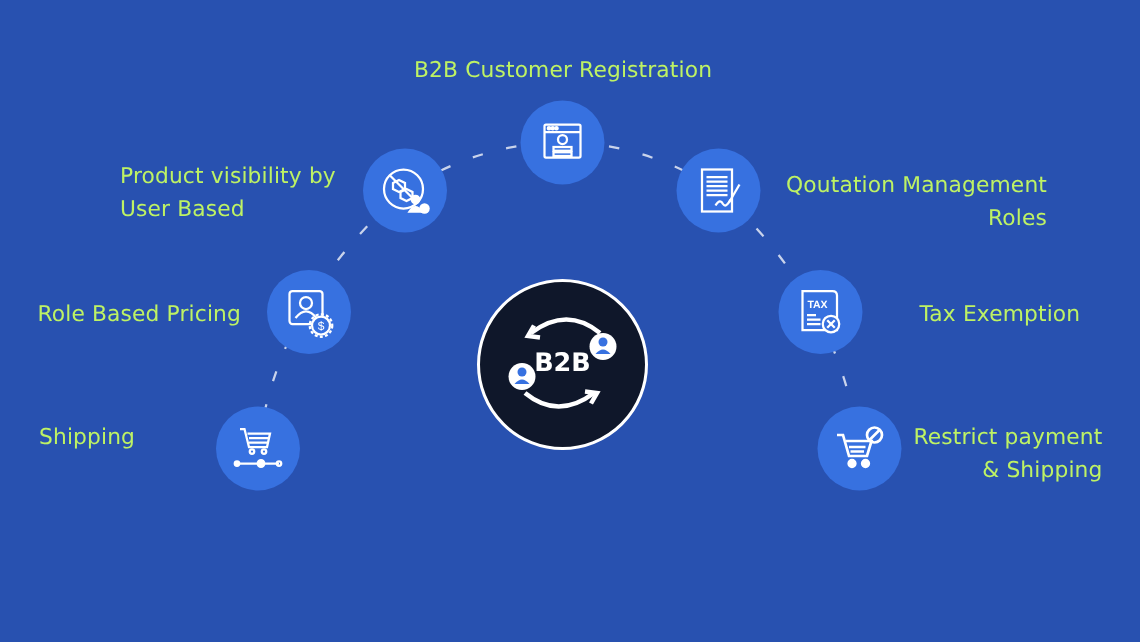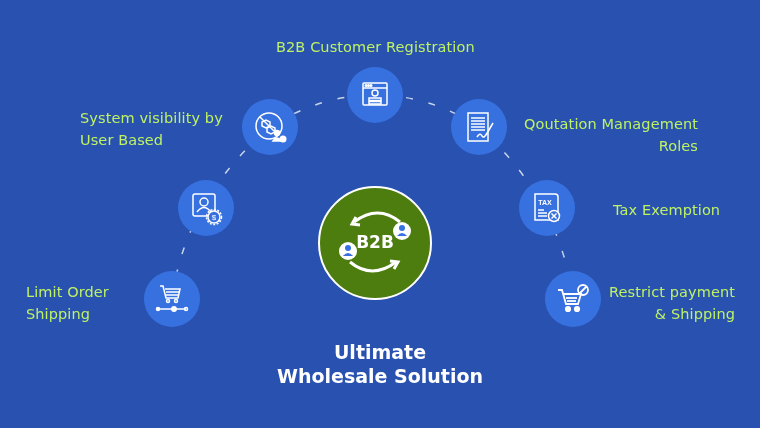--- a/index.html
+++ b/index.html
@@ -2,21 +2,21 @@
 <html><head>
 <meta charset="utf-8">
 <style>
   html,body{margin:0;padding:0;}
   body{width:760px;height:428px;background:#2851B0;position:relative;overflow:hidden;font-family:"DejaVu Sans","Liberation Sans",sans-serif;color:#fff;}
   .canvas{position:absolute;left:0;top:0;width:760px;height:428px;}
   .node{position:absolute;width:56px;height:56px;border-radius:50%;background:#3771E0;}
   .node svg{position:absolute;left:0;top:0;width:56px;height:56px;}
   .label{position:absolute;font-size:14.5px;line-height:22px;color:#bef264;white-space:nowrap;letter-spacing:0.1px;}
   .label.right{text-align:right;}
-  .center{position:absolute;left:318px;top:186px;width:114px;height:114px;border-radius:50%;background:#4d7c0f;border:2px solid #fff;box-sizing:border-box;}
+  .center{position:absolute;left:318px;top:186px;width:114px;height:114px;border-radius:50%;background:#0f172a;border:2px solid #fff;box-sizing:border-box;}
   .center svg{position:absolute;left:0;top:0;width:110px;height:110px;}
   .title{position:absolute;left:200px;width:360px;top:340px;text-align:center;font-size:19px;font-weight:bold;line-height:24px;}
 </style>
 </head>
 <body>
 
 <div class="canvas">
 
   <svg width="760" height="428" style="position:absolute;left:0;top:0">
     <path d="M172 299 Q185 200 270 127 Q320 95 375 95 Q430 95 479 127 Q560 200 573 299" fill="none" stroke="#ffffff" stroke-opacity="0.75" stroke-width="1.5" stroke-dasharray="7 16"></path>
@@ -41,50 +41,50 @@
       <circle cx="27" cy="27" r="13"></circle>
       <line x1="18" y1="18" x2="36" y2="36"></line>
       <path d="M20 23 l4 -2 l4 2 v4 l-4 2 l-4 -2 z"></path>
       <path d="M25 29 l4 -2 l4 2 v4 l-4 2 l-4 -2 z"></path>
       <circle cx="35" cy="34" r="2.5" fill="#fff"></circle>
       <path d="M31 42 q4 -6 8 0 z" fill="#fff"></path>
       <circle cx="41" cy="40" r="3.5" fill="#fff" stroke="none"></circle>
     </svg>
   </div>
   <div class="label" style="left:80px;top:107px">
-    <div>System visibility by</div>
+    <div>Product visibility by</div>
     <div>User Based</div>
   </div>
 
   <div class="node" style="left:178px;top:180px">
     <svg viewBox="0 0 56 56" fill="none" stroke="#fff" stroke-width="1.5">
       <rect x="15" y="14" width="22" height="22" rx="2"></rect>
       <circle cx="26" cy="22" r="4"></circle>
       <path d="M19 32 q7 -9 14 0"></path>
       <circle cx="36" cy="37" r="6" fill="#3771E0"></circle>
       <circle cx="36" cy="37" r="7.5" stroke-dasharray="2 1.5"></circle>
       <text x="36" y="40" font-size="8" fill="#fff" stroke="none" text-anchor="middle" font-family="Liberation Sans, sans-serif">$</text>
     </svg>
   </div>
+  <div class="label" style="left:25px;top:199px"><span>Role Based Pricing</span></div>
 
   <div class="node" style="left:144px;top:271px">
     <svg viewBox="0 0 56 56" fill="none" stroke="#fff" stroke-width="1.5">
       <path d="M16 15 h3 l3 12 h12 l2 -9 h-15"></path>
       <line x1="22" y1="21" x2="35" y2="21"></line>
         <line x1="22" y1="24" x2="34" y2="24"></line>
       <circle cx="24" cy="30" r="1.5"></circle>
         <circle cx="32" cy="30" r="1.5"></circle>
       <line x1="14" y1="38" x2="42" y2="38"></line>
       <circle cx="14" cy="38" r="1.5" fill="#fff"></circle>
         <circle cx="30" cy="38" r="2.2" fill="#fff"></circle>
         <circle cx="42" cy="38" r="1.5"></circle>
     </svg>
   </div>
   <div class="label" style="left:26px;top:281px">
-    <div>Limit Order</div>
     <div>Shipping</div>
   </div>
 
   <div class="node" style="left:451px;top:99px">
     <svg viewBox="0 0 56 56" fill="none" stroke="#fff" stroke-width="1.5">
       <rect x="17" y="14" width="20" height="28"></rect>
       <line x1="20" y1="19" x2="34" y2="19"></line>
         <line x1="20" y1="22" x2="34" y2="22"></line>
       <line x1="20" y1="25" x2="34" y2="25"></line>
         <line x1="20" y1="28" x2="34" y2="28"></line>
@@ -137,17 +137,13 @@
       <circle cx="82" cy="43" r="9" fill="#fff" stroke="none"></circle>
       <circle cx="82" cy="40" r="3" fill="#3771E0" stroke="none"></circle>
       <path d="M77 48 q5 -6 10 0" fill="#3771E0" stroke="none"></path>
       <circle cx="28" cy="63" r="9" fill="#fff" stroke="none"></circle>
       <circle cx="28" cy="60" r="3" fill="#3771E0" stroke="none"></circle>
       <path d="M23 68 q5 -6 10 0" fill="#3771E0" stroke="none"></path>
     </svg>
     <div style="position:absolute;left:0;top:44px;width:110px;text-align:center;font-size:17px;font-weight:bold;">B2B</div>
   </div>
 
-  <div class="title">
-    <div>Ultimate</div>
-    <div>Wholesale Solution</div>
-  </div>
 </div>
 
 </body></html>

